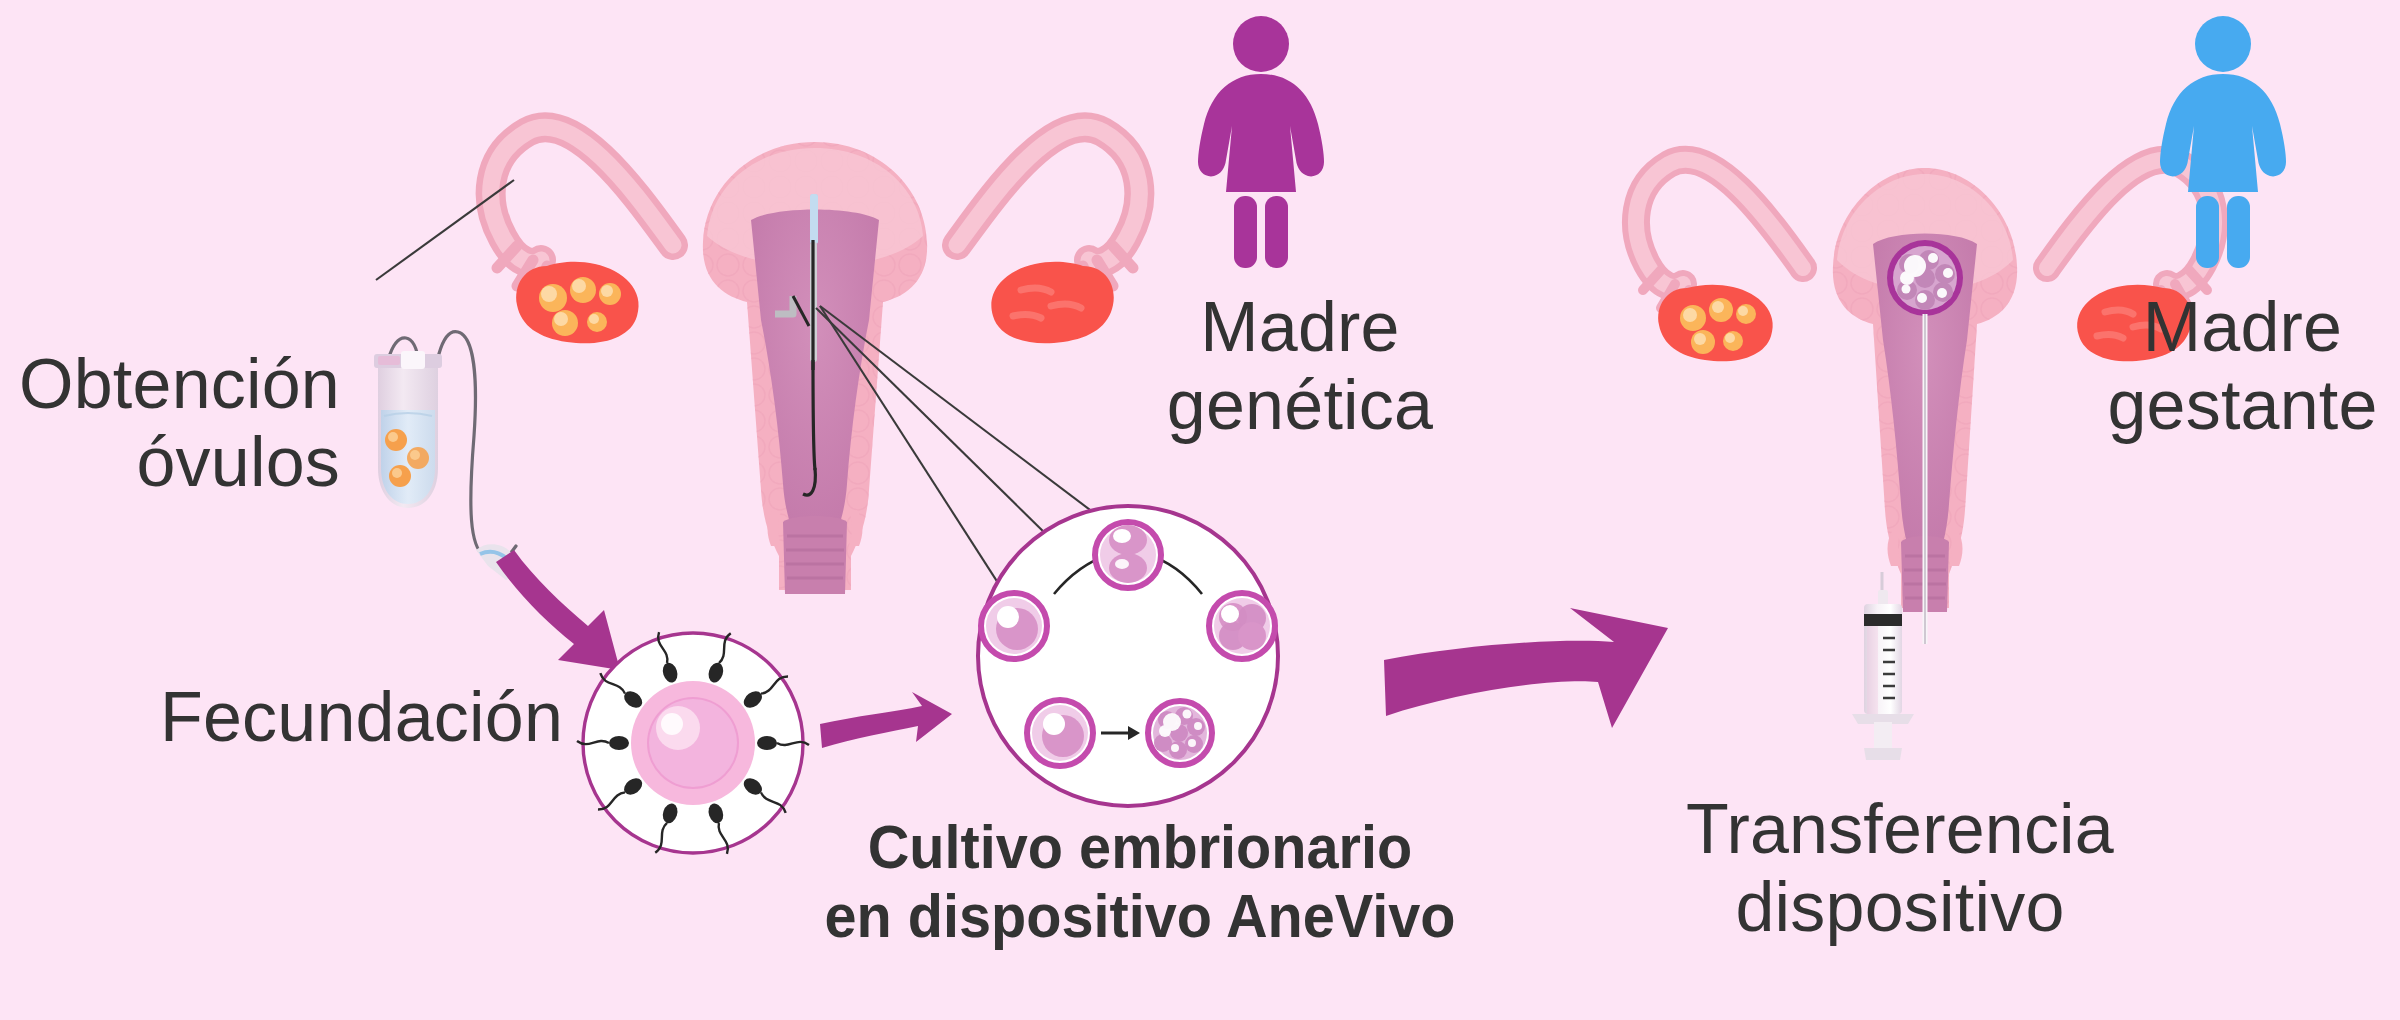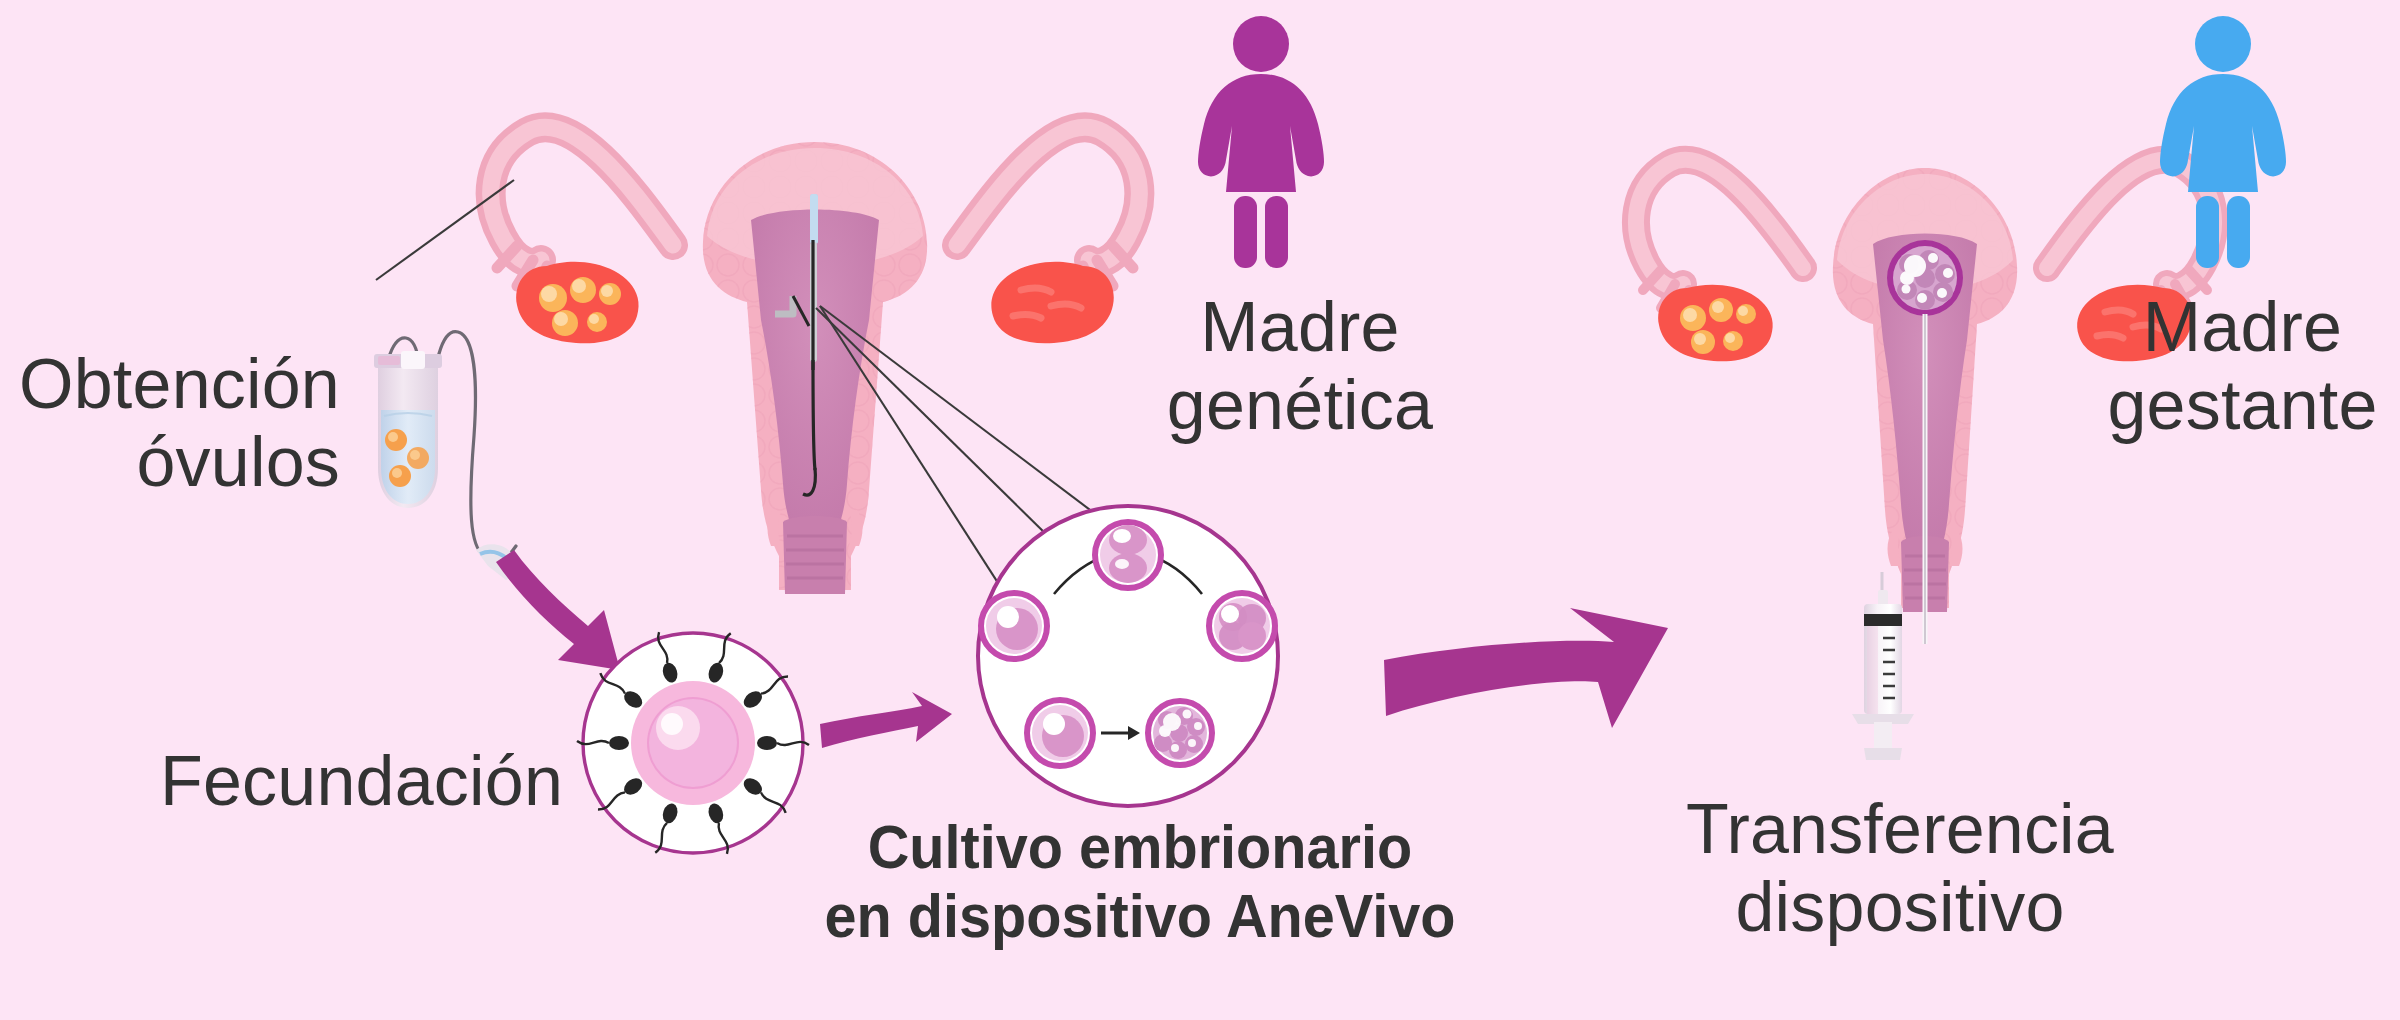--- a/index.html
+++ b/index.html
@@ -438,21 +438,21 @@
                L100,180 L30,180 L36,114 L30,148 C29,156 25,162 18,164
                C10,166 2,160 2,150 C2,142 4,128 8,112 C16,80 36,62 65,62 Z"></path>
       <rect x="38" y="184" width="23" height="72" rx="11"></rect>
       <rect x="69" y="184" width="23" height="72" rx="11"></rect>
     </g>
   </svg>
 
   <div class="label big ta-right" style="left:0px;top:345px;width:340px;">Obtención
 óvulos</div>
 
-  <div class="label big ta-left" style="left:160px;top:742px;width:430px;">Fecundación</div>
+  <div class="label big ta-left" style="left:160px;top:678px;width:430px;">Fecundación</div>
 
   <div class="label bold ta-center" style="left:760px;top:812px;width:760px;">Cultivo embrionario
 en dispositivo AneVivo</div>
 
   <div class="label big ta-center" style="left:1620px;top:790px;width:560px;">Transferencia
 dispositivo</div>
 
   <div class="label big ta-center" style="left:1130px;top:288px;width:340px;">Madre
 genética</div>
 

